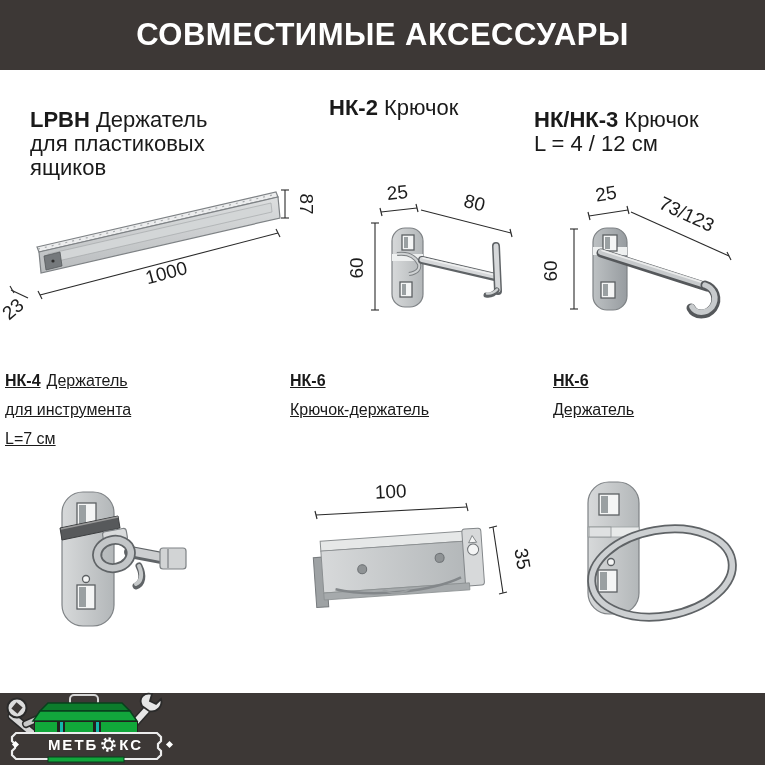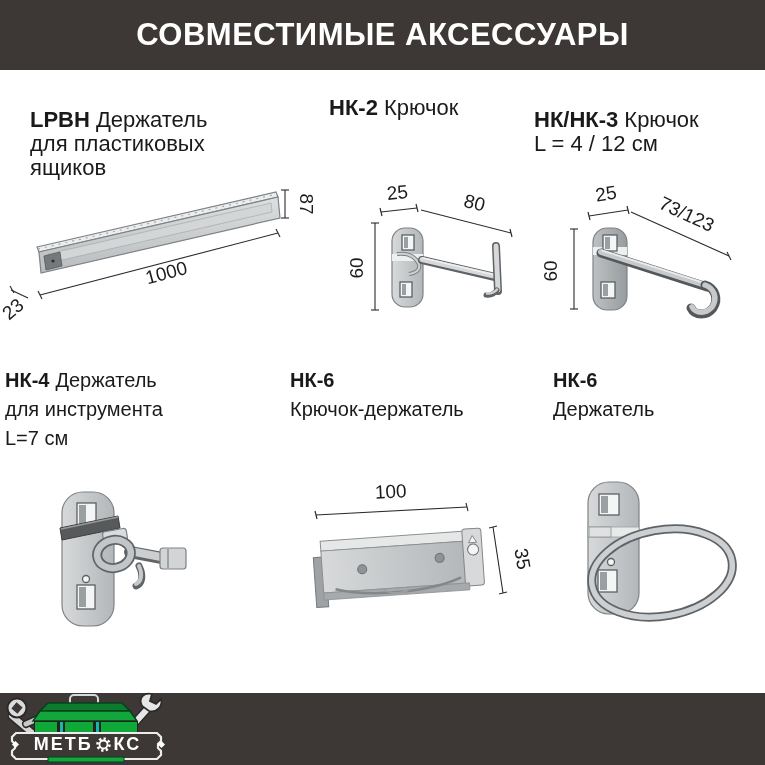--- a/index.html
+++ b/index.html
@@ -7,37 +7,37 @@
          font-family:"Liberation Sans",sans-serif;color:#1a1a1a;}
 
   
   .bar{position:absolute;left:0;width:765px;background:#3d3836;}
   #header{top:0;height:70px;display:flex;align-items:center;justify-content:center;}
   #header h1{margin:0;color:#ffffff;font-size:31px;font-weight:700;letter-spacing:.5px;}
   #footer{top:693px;height:72px;border-bottom:3px solid #332f2d;}
 
   
   .ptitle{position:absolute;text-align:left;line-height:24px;font-size:22px;}
-  .ptitle.r2{font-size:20px;line-height:29px;}
+  .ptitle.r2{font-size:16px;line-height:29px;text-decoration:underline;}
   .ptitle b{font-weight:700;}
   .code{font-weight:700;margin-right:6px;}
 
   
   svg{position:absolute;overflow:visible;}
   svg text{font-family:"Liberation Sans",sans-serif;font-size:19px;fill:#1c1c1c;}
   .dimline{stroke:#2a2a2a;stroke-width:1.1;fill:none;}
   .tick{stroke:#2a2a2a;stroke-width:1.1;}
   .metal-stroke{stroke:#7e8285;stroke-width:1.2;}
   .hole{fill:#f4f5f5;stroke:#5c6063;stroke-width:1.3;}
   .holestep{fill:#9aa0a2;}
 
   
   #brandtext{position:absolute;left:14px;top:732px;width:147px;height:25px;
              display:flex;align-items:center;justify-content:center;gap:3px;
-             color:#fff;font-weight:700;font-size:18px;letter-spacing:2px;}
+             color:#fff;font-weight:700;font-size:15px;letter-spacing:2px;padding-left:8px;}
   .diamond{position:absolute;width:5px;height:5px;background:#fff;transform:rotate(45deg);top:10px;}
   .diamond.left{left:-1px}.diamond.right{right:-3px}
 </style>
 </head>
 <body>
 
 <div id="stage">
 
   <div id="header" class="bar">
     <h1>СОВМЕСТИМЫЕ АКСЕССУАРЫ</h1>

